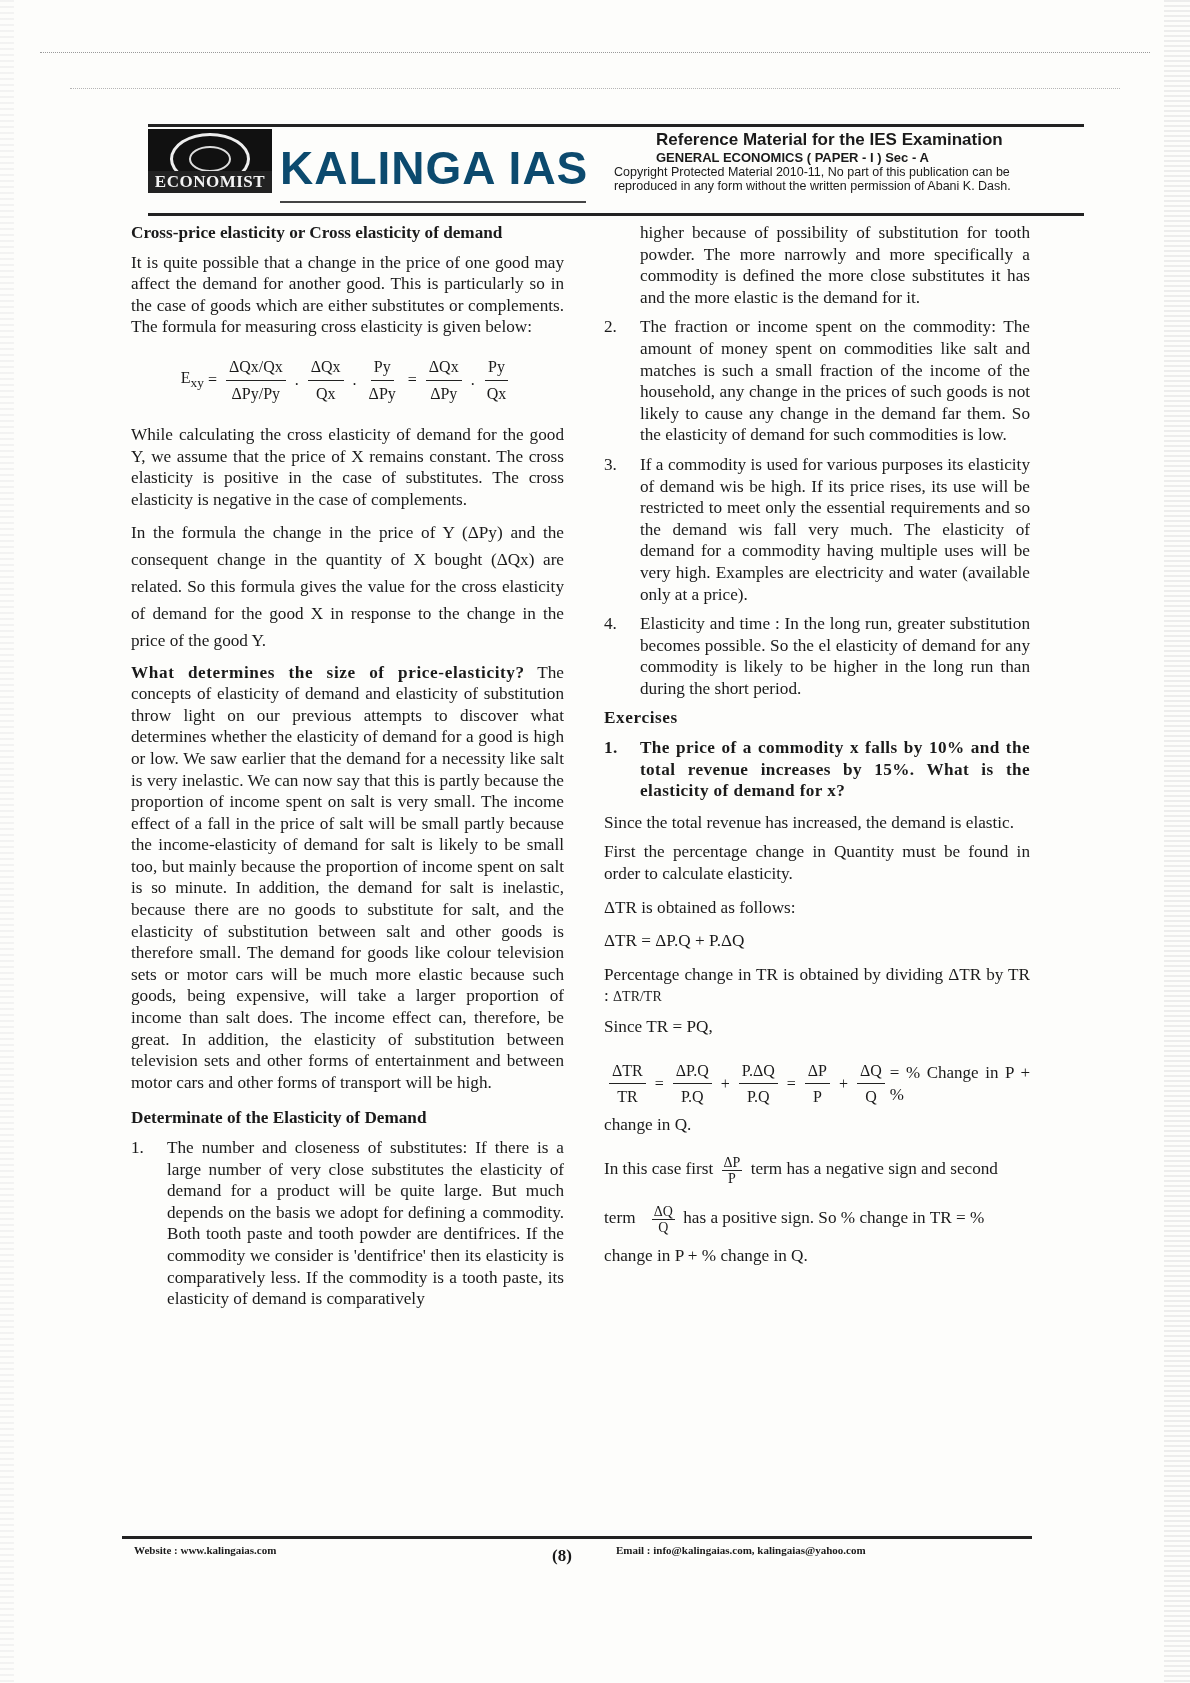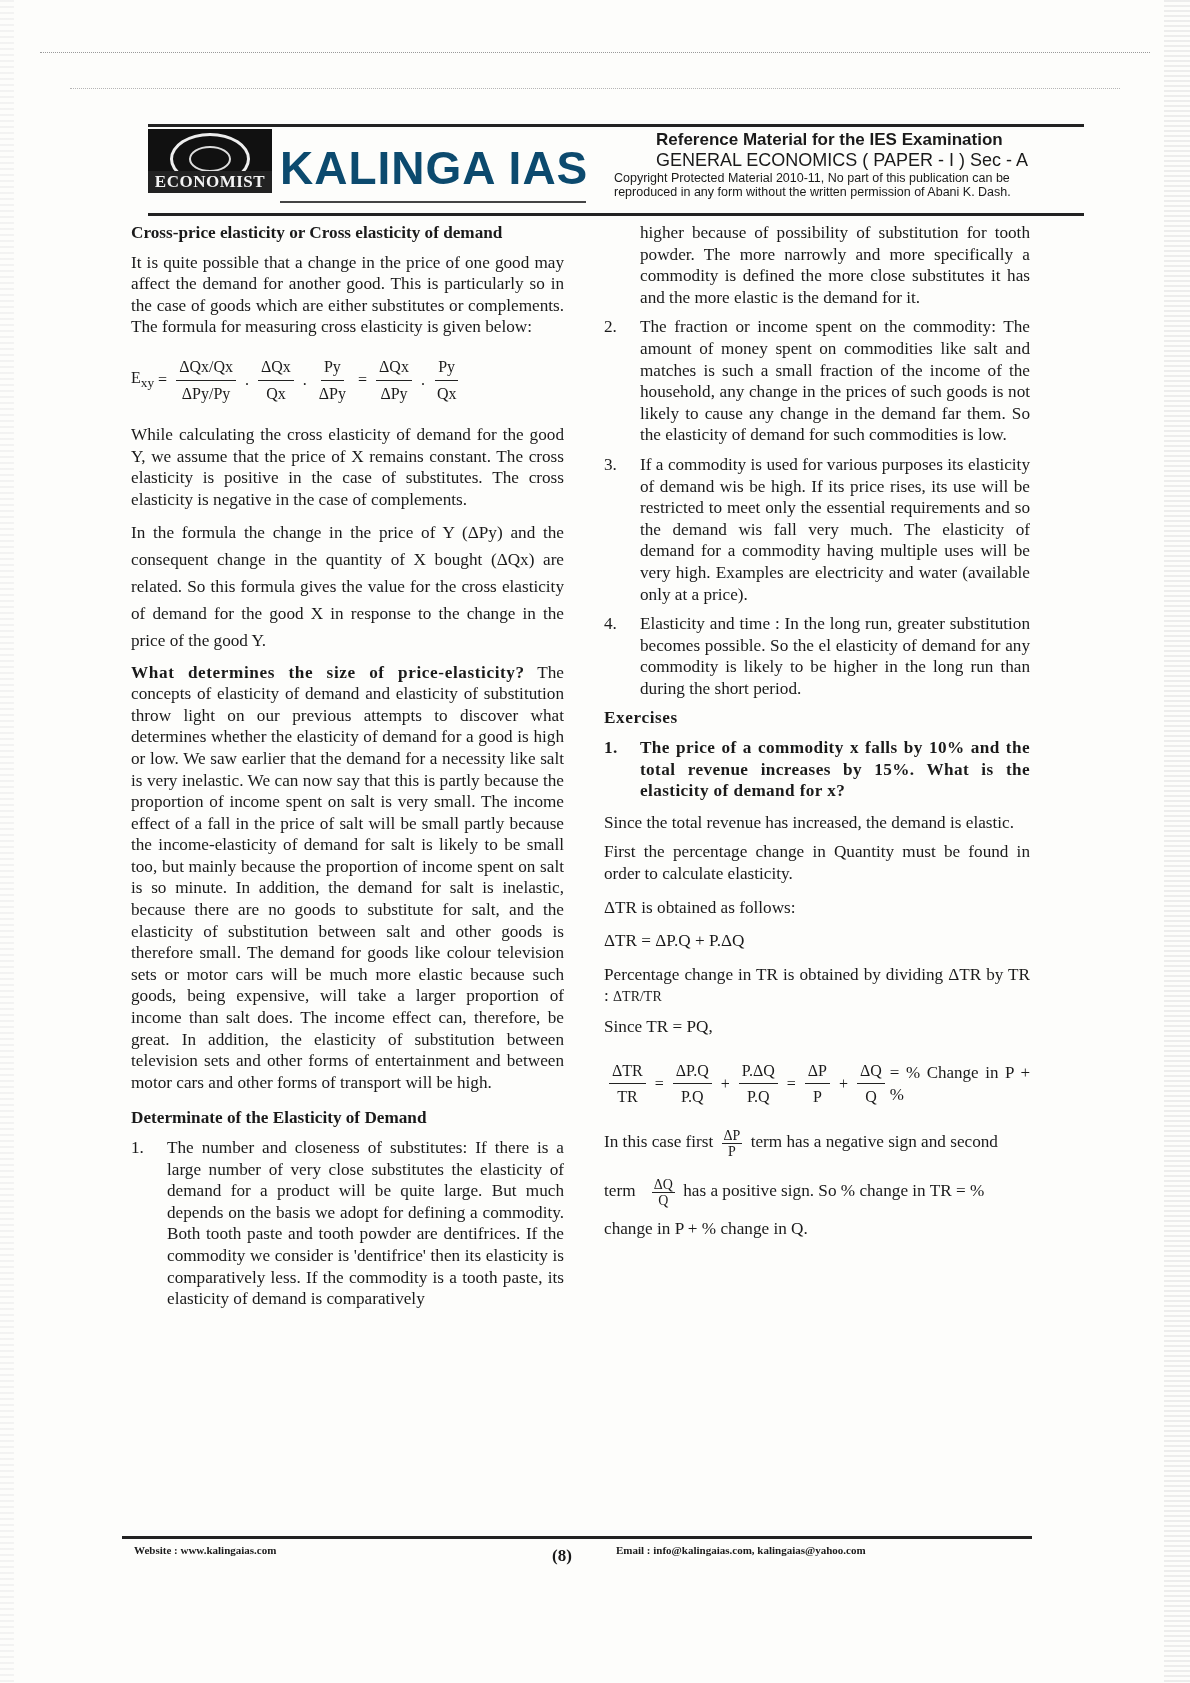--- a/index.html
+++ b/index.html
@@ -18,30 +18,30 @@
   .logo { position:absolute; left:0; top:2px; width:124px; height:64px; background:#111; }
   .logo .seal { position:absolute; left:22px; top:4px; width:80px; height:52px; border-radius:50%; border:3px solid #eee; box-sizing:border-box; }
   .logo .seal-inner { position:absolute; left:16px; top:10px; width:42px; height:26px; border-radius:50%; border:2px solid #ddd; box-sizing:border-box; }
   .logo .band { position:absolute; left:0; bottom:0; width:124px; height:22px; background:#222; color:#f4f4f4;
     font-family:"Liberation Serif",serif; font-size:17px; font-weight:bold; text-align:center; line-height:22px; letter-spacing:0.5px; }
   .logo .the { position:absolute; left:0; top:54px; width:124px; text-align:center; color:#eee; font-size:8px; font-family:"Liberation Sans",sans-serif; }
   .brand { position:absolute; left:132px; top:14px; font-family:"Liberation Sans",sans-serif; font-weight:bold; font-size:46px; letter-spacing:1px; color:#0c4a6e; }
   .brand-underline { position:absolute; left:132px; top:74px; width:306px; height:2px; background:#444; }
   .ref { position:absolute; left:466px; top:3px; width:470px; font-family:"Liberation Sans",sans-serif; }
   .ref .l1 { font-size:17px; font-weight:bold; padding-left:42px; }
-  .ref .l2 { font-size:18px; font-weight:normal; padding-left:42px; }
+  .ref .l2 { font-size:13px; font-weight:bold; padding-left:42px; }
   .ref .l3, .ref .l4 { font-size:12.5px; }
 
   .col { position:absolute; top:222px; font-size:17.2px; line-height:21.6px; text-align:justify; }
   .col-left { left:131px; width:433px; }
   .col-right { left:604px; width:426px; }
   .h { font-weight:bold; margin:0 0 8px 0; }
   .h-spaced { letter-spacing:0.6px; }
   p { margin:0 0 8px 0; }
-  .formula { display:flex; align-items:center; margin:18px 0 20px 0; font-size:16px; }
+  .formula { display:flex; align-items:center; justify-content:center; margin:18px 0 20px 0; font-size:16px; }
   .frac { display:inline-flex; flex-direction:column; align-items:center; margin:0 5px; }
   .frac .num { border-bottom:1px solid #222; padding:0 3px 2px 3px; }
   .frac .den { padding:2px 3px 0 3px; }
   .op { margin:0 4px; }
   .ol-item { display:flex; margin-bottom:8px; }
   .ol-item .n { width:36px; flex:none; }
   .ol-item .t { flex:1; }
   .ex-q { display:flex; font-weight:bold; letter-spacing:0.4px; margin:6px 0 10px 0; }
   .ex-q .n { width:36px; flex:none; }
   .inline-frac { display:inline-flex; flex-direction:column; align-items:center; vertical-align:middle; font-size:14px; margin:0 4px; line-height:15px; }
@@ -171,20 +171,21 @@
         <span class="num">ΔP</span>
         <span class="den">P</span>
       </span>
     <span class="op">+</span>
     <span class="frac">
         <span class="num">ΔQ</span>
         <span class="den">Q</span>
       </span>
     <span style="font-size:17px">= % Change in P + %</span>
   </div>
+  <p>change in Q.</p>
   <p style="margin-top:20px">
     <span>In this case first</span>
     <span class="inline-frac">
         <span class="num">ΔP</span>
         <span>P</span>
       </span>
     <span>term has a negative sign and second</span>
   </p>
   <p style="margin-top:18px">
     <span>term</span>

